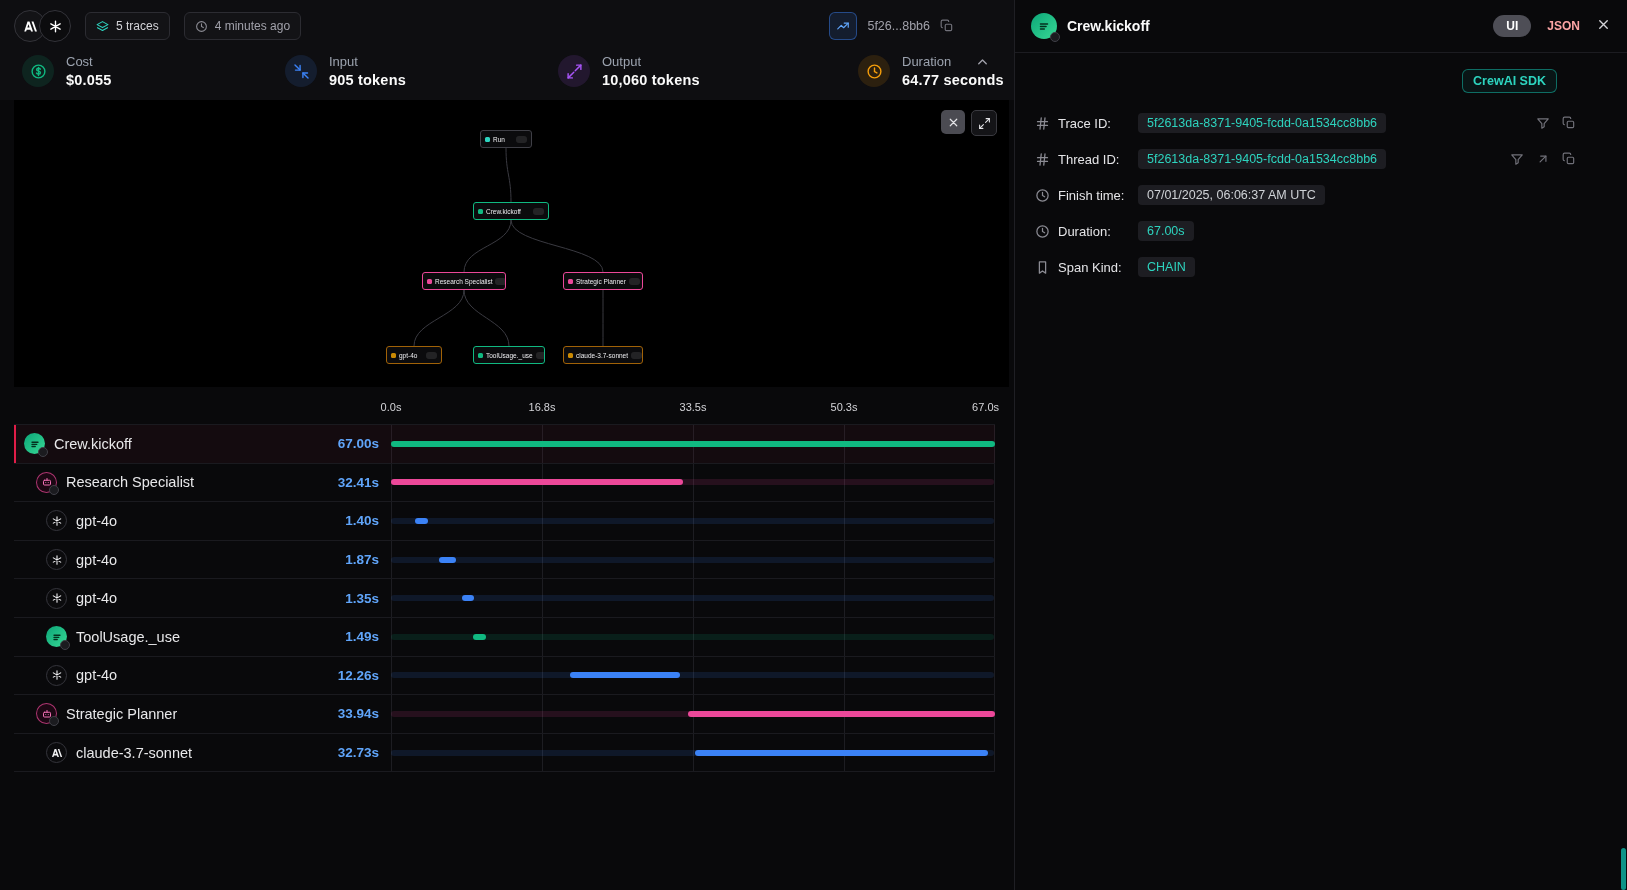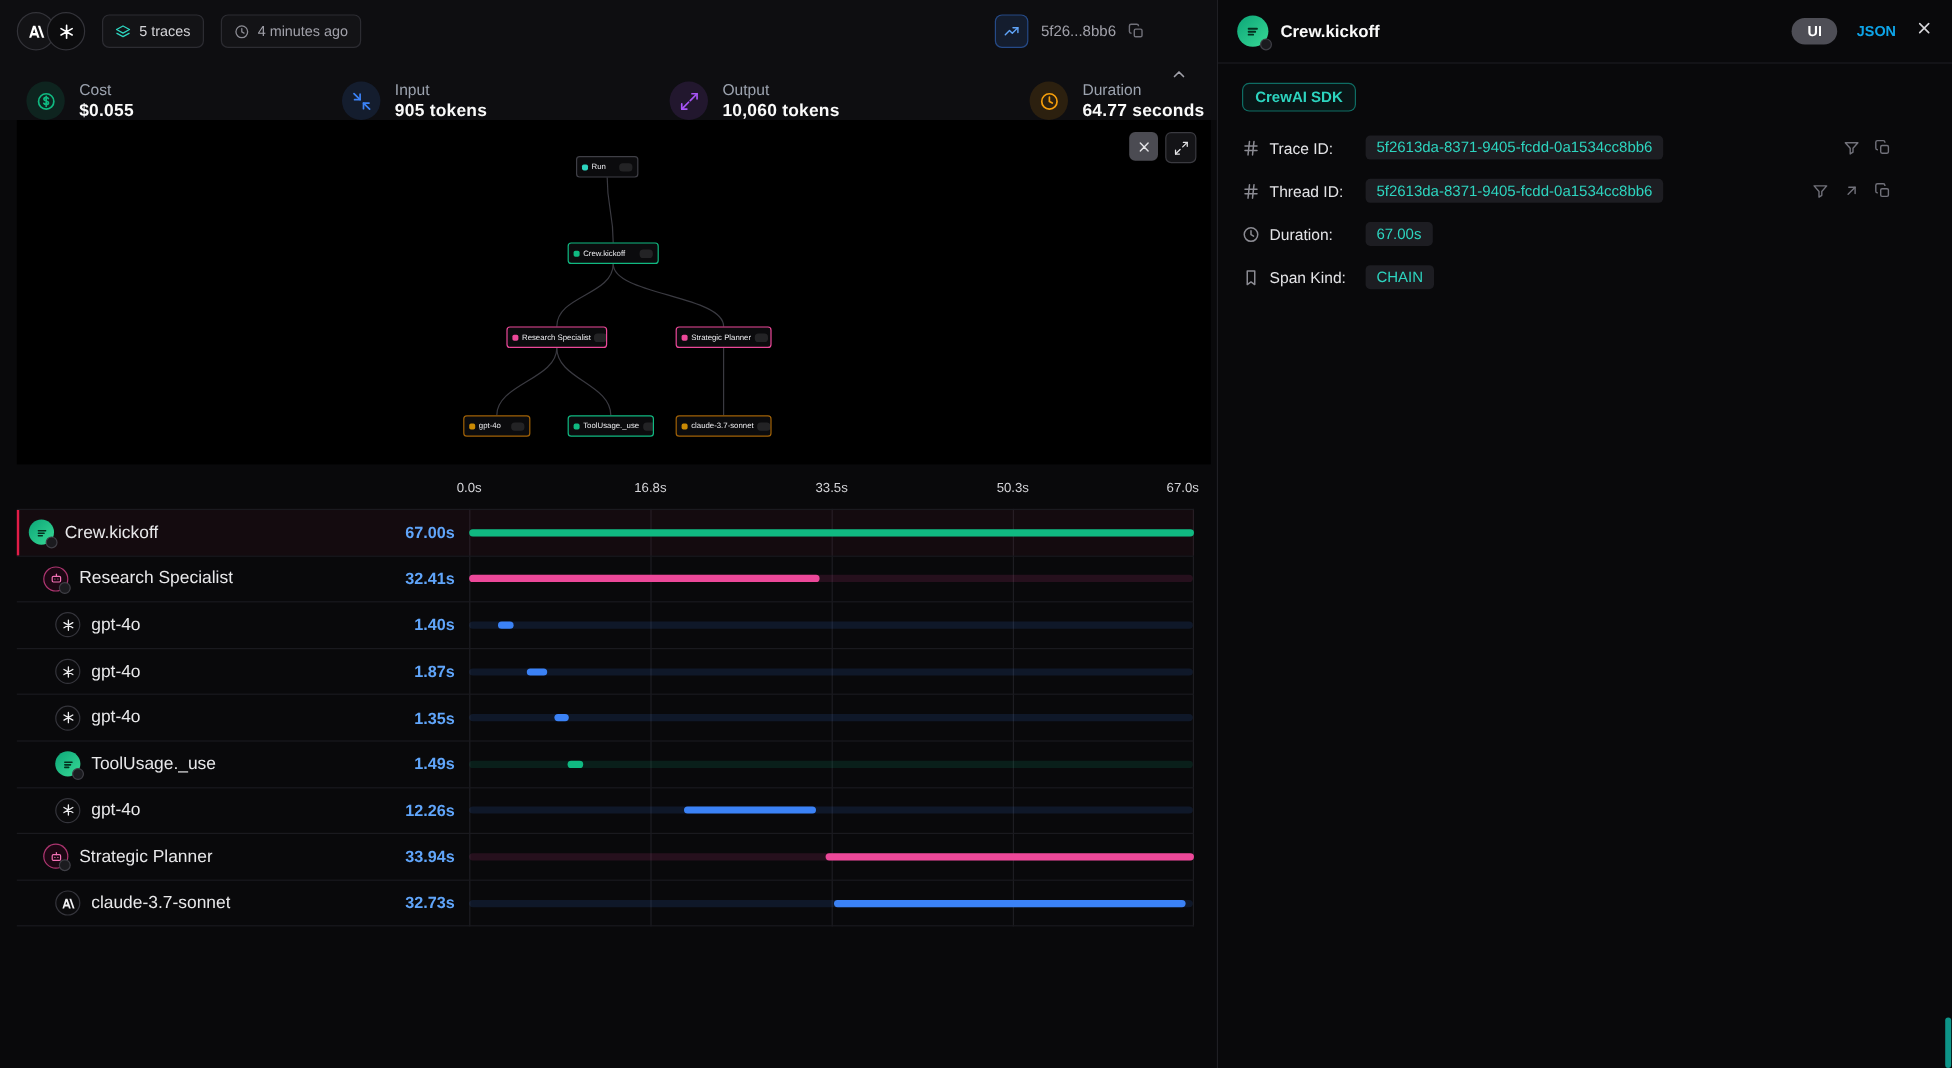--- a/index.html
+++ b/index.html
@@ -23,21 +23,21 @@
   .pill.dim{color:#a1a1aa;}
   .pill .gray{color:#8b8b93;}
   .topbar-right{position:absolute;right:55px;top:0;height:32px;display:flex;align-items:center;gap:10px;}
   .trend-btn{width:26px;height:26px;border-radius:6px;background:rgba(59,130,246,.13);
              border:1px solid rgba(59,130,246,.45);color:#60a5fa;display:flex;align-items:center;justify-content:center;cursor:pointer;}
   .trend-btn .icon{width:14px;height:14px;}
   .short-id{font-size:12.5px;color:#a1a1aa;}
   .copy-btn{color:#71717a;cursor:pointer;display:inline-flex;}
   .copy-btn .icon{width:14px;height:14px;}
 
-  .stats{position:absolute;left:14px;top:60px;width:995px;height:53px;}
+  .stats{position:absolute;left:14px;top:47px;width:995px;height:53px;}
   .stat{position:absolute;top:7px;display:flex;gap:12px;align-items:center;}
   .stat-icon{width:32px;height:32px;border-radius:50%;display:flex;align-items:center;justify-content:center;flex:none;}
   .stat-icon svg{width:17px;height:17px;}
   .stat-label{font-size:13px;color:#9ca3af;margin-bottom:3px;}
   .stat-value{font-size:14.5px;font-weight:700;color:#fafafa;letter-spacing:.2px;}
   .stats-collapse{position:absolute;right:24px;top:55px;color:#a1a1aa;cursor:pointer;}
   .stats-collapse .icon{width:15px;height:15px;}
 
   
   .graph{position:absolute;left:14px;top:100px;width:995px;height:287px;background:#000;}
@@ -83,24 +83,24 @@
   
   .panel{position:absolute;left:1014px;top:0;width:613px;height:890px;background:#09090b;
          border-left:1px solid #1f1f24;box-sizing:border-box;}
   .p-header{height:52px;display:flex;align-items:center;gap:10px;padding:0 16px;border-bottom:1px solid #1c1c21;}
   .p-ico{position:relative;width:26px;height:26px;border-radius:50%;flex:none;display:flex;align-items:center;
          justify-content:center;background:linear-gradient(135deg,#0ca678,#38d995);}
   .p-ico svg{width:14px;height:14px;}
   .p-title{font-size:14px;font-weight:700;color:#fafafa;}
   .p-actions{margin-left:auto;display:flex;align-items:center;gap:16px;}
   .tab-ui{background:#4e4e56;color:#fff;font-size:12px;font-weight:600;border-radius:13px;padding:4px 13px;cursor:pointer;}
-  .tab-json{color:#0ea5e9;font-size:12px;font-weight:600;cursor:pointer;}
+  .tab-json{color:#fca5a5;font-size:12px;font-weight:600;cursor:pointer;}
   .p-close{color:#d4d4d8;cursor:pointer;}
   .p-close .icon{width:15px;height:15px;}
-  .sdk-row{display:flex;padding:16px 70px 8px 20px;}
+  .sdk-row{display:flex;justify-content:flex-end;padding:16px 70px 8px 20px;}
   .sdk-badge{border:1px solid rgba(20,184,166,.55);color:#2dd4bf;background:rgba(20,184,166,.07);
              font-size:12.5px;font-weight:700;padding:4px 10px;border-radius:6px;}
   .fields{padding-top:4px;}
   .field{display:flex;align-items:center;height:36px;padding:0 51px 0 20px;gap:8px;}
   .f-ico{width:15px;height:15px;color:#8b8b93;flex:none;}
   .f-label{font-size:13px;color:#e4e4e7;width:72px;flex:none;}
   .f-value{font-size:12.5px;padding:3px 9px;border-radius:4px;background:#1d1d22;white-space:nowrap;}
   .f-value.teal{color:#2dd4bf;}
   .f-value.plain{color:#cfd2d6;}
   .f-actions{margin-left:auto;display:flex;gap:12px;color:#71717a;}
@@ -570,20 +570,31 @@
             </span>
           </span>
         </div>
         <div class="field">
           <span class="icon f-ico">
             <svg viewBox="0 0 24 24" fill="none" stroke="currentColor" stroke-width="2" stroke-linecap="round">
               <circle cx="12" cy="12" r="9"></circle>
               <path d="M12 7v5l3.4 2"></path>
             </svg>
           </span>
+          <span class="f-label">Finish time:</span>
+          <span class="f-value plain">07/01/2025, 06:06:37 AM UTC</span>
+          <span class="f-actions"></span>
+        </div>
+        <div class="field">
+          <span class="icon f-ico">
+            <svg viewBox="0 0 24 24" fill="none" stroke="currentColor" stroke-width="2" stroke-linecap="round">
+              <circle cx="12" cy="12" r="9"></circle>
+              <path d="M12 7v5l3.4 2"></path>
+            </svg>
+          </span>
           <span class="f-label">Duration:</span>
           <span class="f-value teal">67.00s</span>
           <span class="f-actions"></span>
         </div>
         <div class="field">
           <span class="icon f-ico">
             <svg viewBox="0 0 24 24" fill="none" stroke="currentColor" stroke-width="2" stroke-linejoin="round">
               <path d="M7 3h10v18l-5-3.5L7 21z"></path>
             </svg>
           </span>

